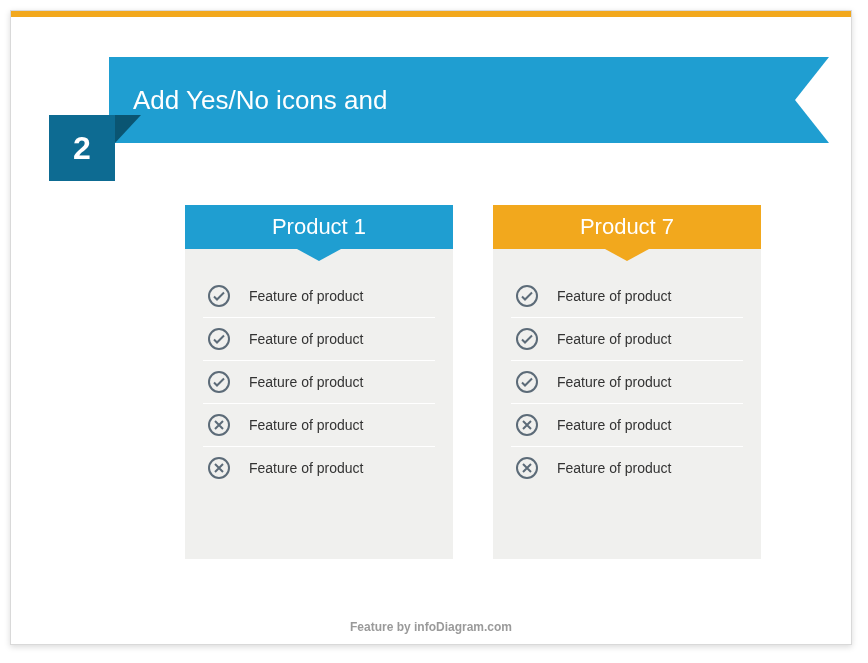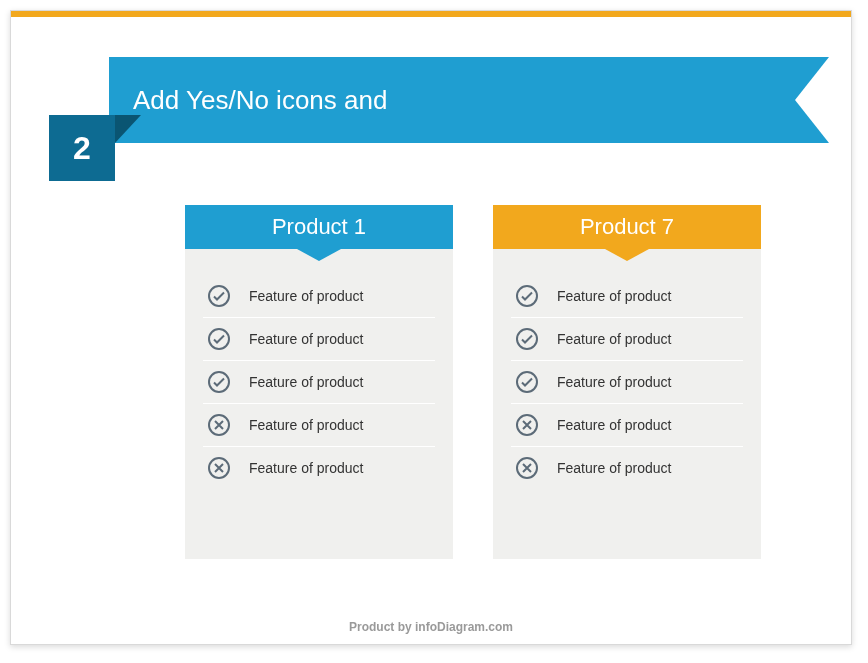--- a/index.html
+++ b/index.html
@@ -224,14 +224,14 @@
             <span class="feat-icon"><svg viewBox="0 0 24 24" fill="none" stroke="#5c6b78" stroke-width="2">
                 <circle cx="12" cy="12" r="10"></circle>
                 <path d="M8 8l8 8M16 8l-8 8"></path>
               </svg></span>
             <span class="feat-text">Feature of product</span>
           </div>
         </div>
       </div>
     </div>
 
-  <div class="footer">Product by infoDiagram.com</div>
+  <div class="footer">Feature by infoDiagram.com</div>
 </div>
 
 </body></html>

